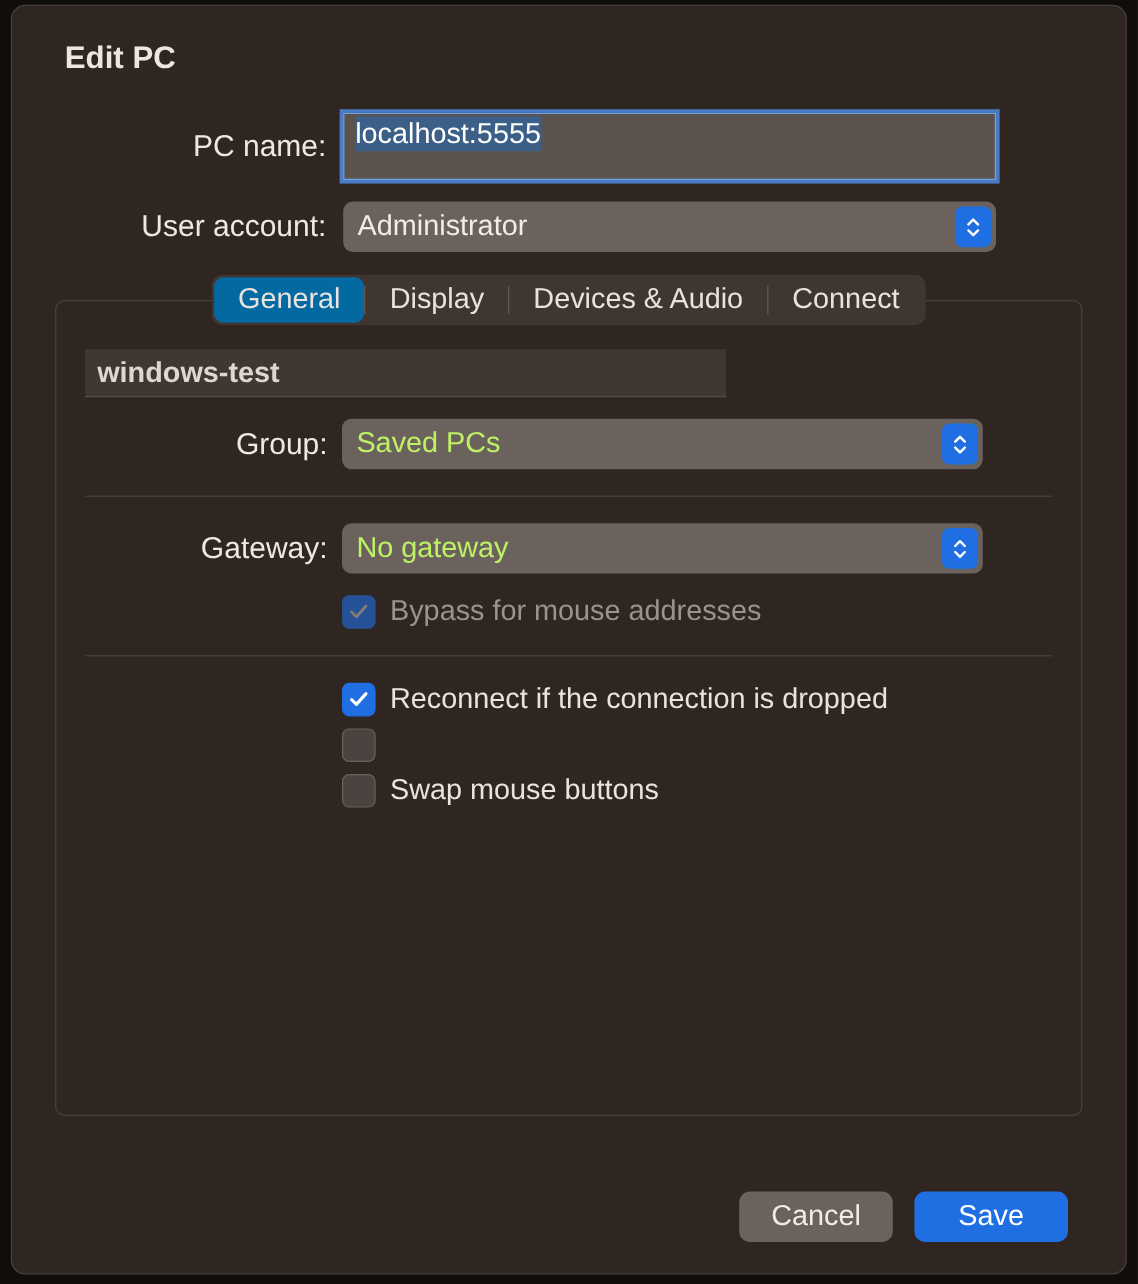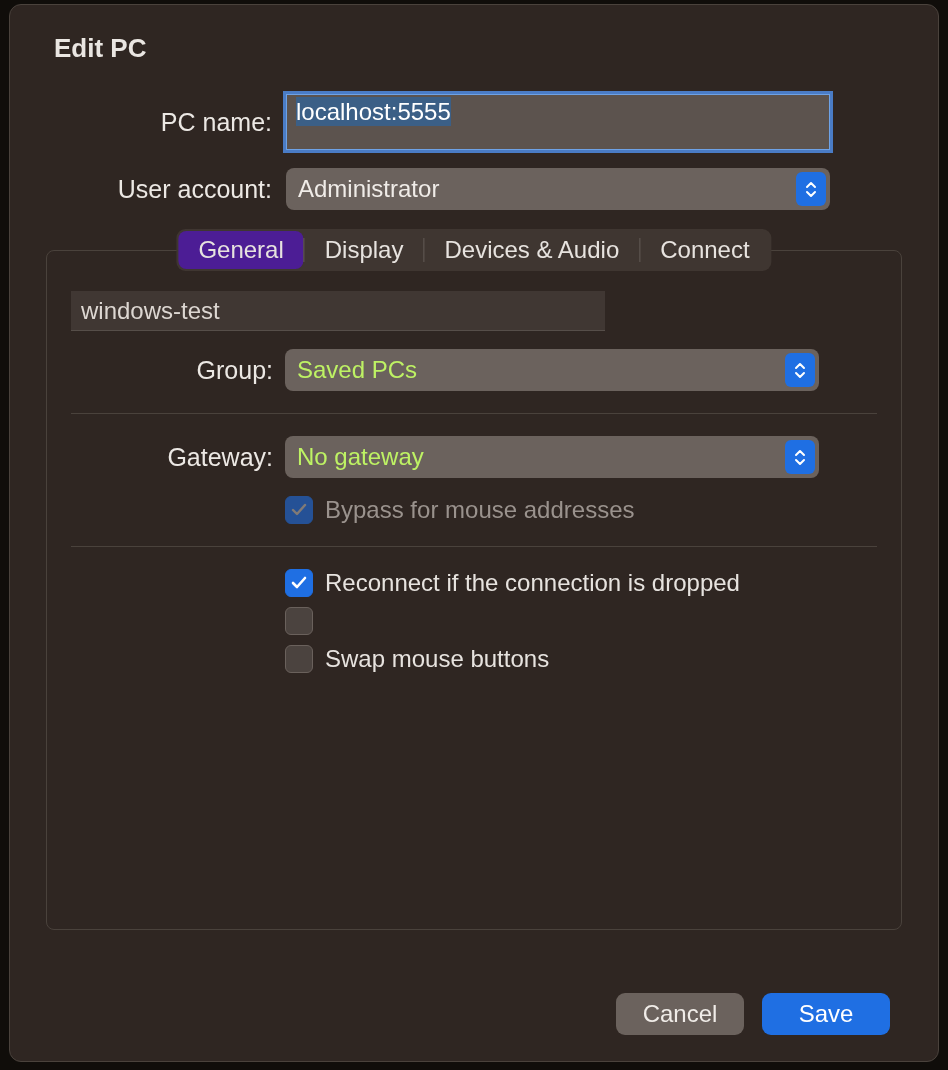--- a/index.html
+++ b/index.html
@@ -113,21 +113,21 @@
   }
   .tab {
     padding: 5px 20px;
     font-size: 24px;
     color: #e7e3df;
     border-radius: 8px;
     cursor: default;
     white-space: nowrap;
   }
   .tab.active {
-    background: #4c1d95;
+    background: #0369a1;
   }
   .tab-sep {
     width: 1px;
     height: 24px;
     background: #645b56;
   }
   .inner-row {
     display: flex;
     align-items: center;
     margin-bottom: 18px;
@@ -136,20 +136,21 @@
   .textfield2 {
     width: 534px;
     height: 40px;
     background: #403733;
     border: none;
     border-bottom: 1px solid #564e49;
     color: #ddd7d2;
     font-size: 24px;
     padding: 4px 10px;
     outline: none;
+    font-weight: bold;
   }
   .select2 {
     width: 534px;
     height: 42px;
     background: #6b625d;
     border-radius: 8px;
     display: flex;
     align-items: center;
     padding: 0 12px;
     position: relative;

